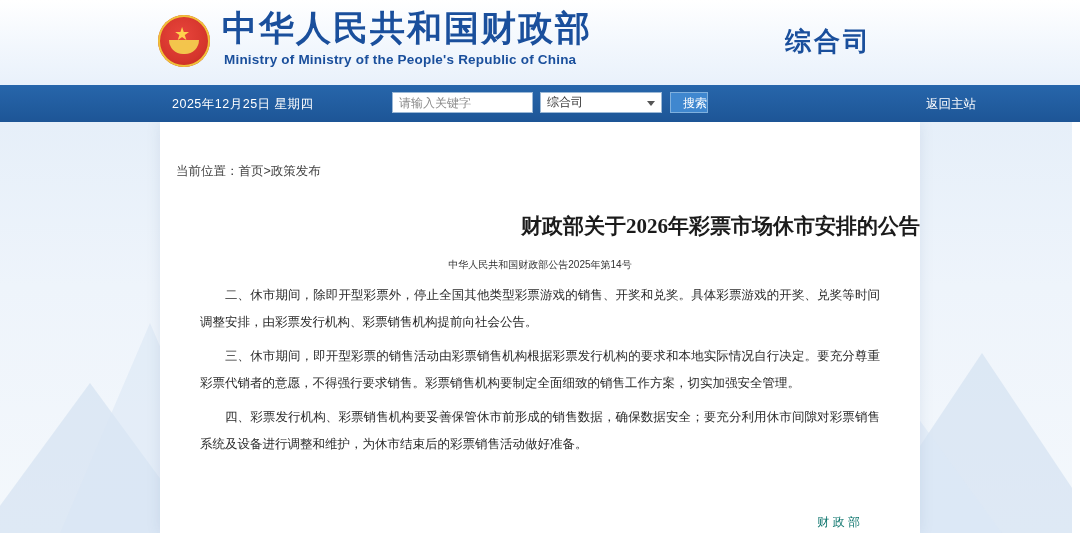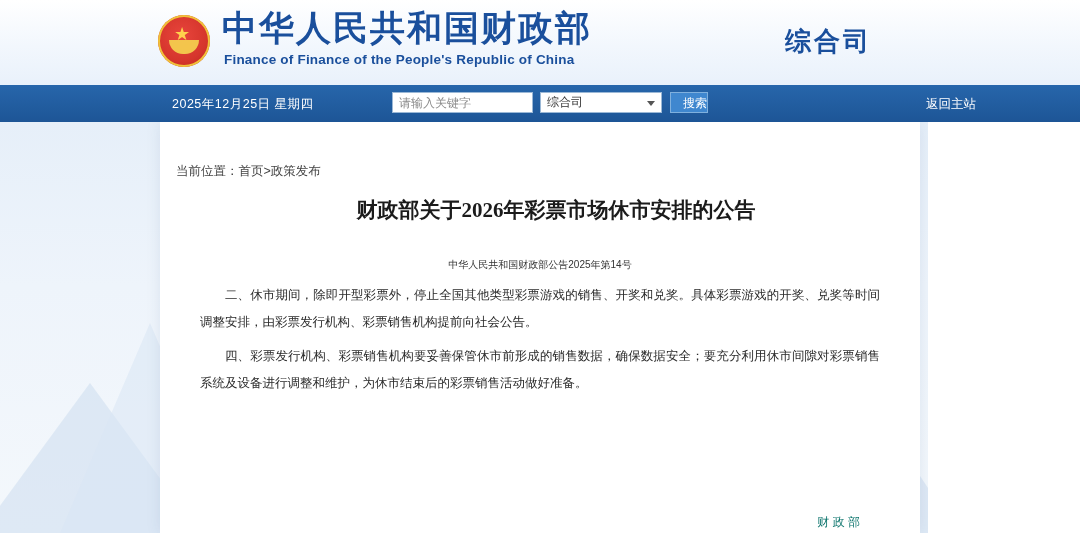--- a/index.html
+++ b/index.html
@@ -165,21 +165,21 @@
   .nav-back {
     position: absolute;
     right: 136px;
     top: 11px;
     font-size: 12.5px;
     color: #ffffff;
   }
   
   .body-wrap {
     position: relative;
-    width: 928px;
+    width: 1072px;
     height: 411px;
     background: linear-gradient(180deg, #e6eff9 0%, #eef4fb 40%, #f4f8fc 100%);
     overflow: hidden;
   }
   .mountain {
     position: absolute;
     bottom: 0;
     width: 0; height: 0;
     opacity: .55;
   }
@@ -221,28 +221,27 @@
     left: 16px;
     top: 41px;
     font-size: 12.5px;
     color: #444444;
   }
   .crumb-sep { color: #444; }
   .crumb-link { color: #444; text-decoration: none; }
   .doc-title {
     position: absolute;
     left: 0;
-    top: 74px;
+    top: 90px;
     width: 760px;
-    text-align: center;
+    text-align: right;
     font-size: 21px;
     font-weight: bold;
     color: #1b1b1b;
     font-family: "Liberation Serif", "DejaVu Serif", serif;
-    margin-left: 16px;
   }
   .doc-subtitle {
     position: absolute;
     left: 0;
     top: 136px;
     width: 760px;
     text-align: center;
     font-size: 10px;
     color: #333333;
   }
@@ -275,21 +274,21 @@
 <div class="page">
 
   <div class="header">
     <div class="header-inner">
       <div class="emblem">
         <div class="circle"></div>
         <div class="star">★</div>
         <div class="gear"></div>
       </div>
       <div class="title-cn">中华人民共和国财政部</div>
-      <div class="title-en">Finance of Finance of the People's Republic of China</div>
+      <div class="title-en">Ministry of Ministry of the People's Republic of China</div>
       <div class="dept-title">综合司</div>
     </div>
   </div>
 
   <div class="navbar">
     <div class="nav-date">2025年12月25日  星期四</div>
     <input class="search-input" type="text" placeholder="请输入关键字" style="">
     <div class="search-select">
       <span>综合司</span>
       <span class="caret"></span>
@@ -307,20 +306,21 @@
     <div class="content-card">
       <div class="breadcrumb">
         <span>当前位置：</span><span class="crumb-link">首页</span><span class="crumb-sep">&gt;</span><span class="crumb-link">政策发布</span>
       </div>
 
       <div class="doc-title">财政部关于2026年彩票市场休市安排的公告</div>
       <div class="doc-subtitle">中华人民共和国财政部公告2025年第14号</div>
 
       <div class="doc-body">
         <p>二、休市期间，除即开型彩票外，停止全国其他类型彩票游戏的销售、开奖和兑奖。具体彩票游戏的开奖、兑奖等时间调整安排，由彩票发行机构、彩票销售机构提前向社会公告。</p>
+        <p>三、休市期间，即开型彩票的销售活动由彩票销售机构根据彩票发行机构的要求和本地实际情况自行决定。要充分尊重彩票代销者的意愿，不得强行要求销售。彩票销售机构要制定全面细致的销售工作方案，切实加强安全管理。</p>
         <p>四、彩票发行机构、彩票销售机构要妥善保管休市前形成的销售数据，确保数据安全；要充分利用休市间隙对彩票销售系统及设备进行调整和维护，为休市结束后的彩票销售活动做好准备。</p>
 
       </div>
 
       <div class="doc-sign">财 政 部</div>
     </div>
   </div>
 
 </div>
 

